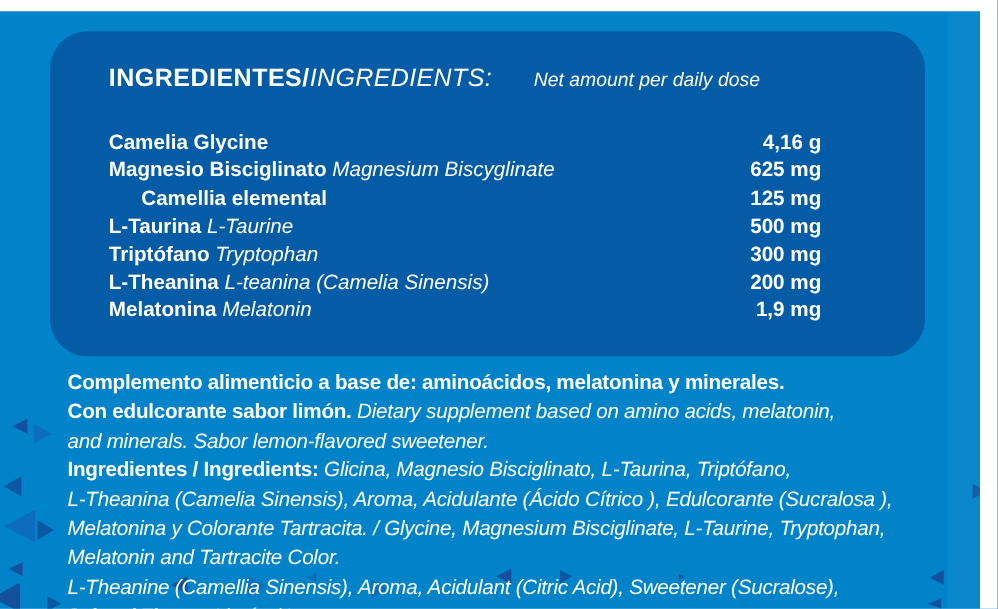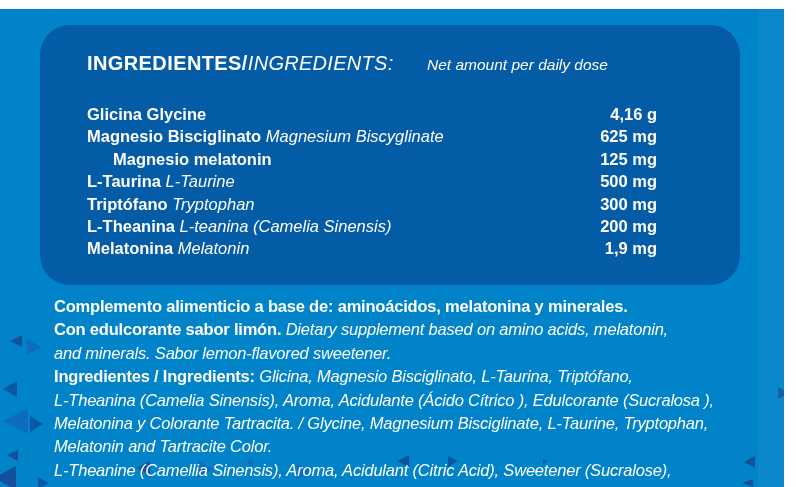--- a/index.html
+++ b/index.html
@@ -65,29 +65,29 @@
 
   <div class="panel">
     <div class="panel-title"><span class="t-bold">INGREDIENTES/</span><span class="t-italic">INGREDIENTS:</span></div>
 
     <div class="amount-header">
       <div class="ah-2">Net amount per daily dose</div>
     </div>
 
     <div class="rows">
       <div class="row">
-        <div class="row-name"><span class="nb">Glicina Glycine</span><span class="ni"></span></div>
+        <div class="row-name"><span class="nb">Camelia Glycine</span><span class="ni"></span></div>
         <div class="row-value">4,16 g</div>
       </div>
       <div class="row">
         <div class="row-name"><span class="nb">Magnesio Bisciglinato</span><span class="ni"> Magnesium Biscyglinate</span></div>
         <div class="row-value">625 mg</div>
       </div>
       <div class="row indent">
-        <div class="row-name"><span class="nb">Magnesio melatonin</span><span class="ni"></span></div>
+        <div class="row-name"><span class="nb">Camellia elemental</span><span class="ni"></span></div>
         <div class="row-value">125 mg</div>
       </div>
       <div class="row">
         <div class="row-name"><span class="nb">L-Taurina</span><span class="ni"> L-Taurine</span></div>
         <div class="row-value">500 mg</div>
       </div>
       <div class="row">
         <div class="row-name"><span class="nb">Triptófano</span><span class="ni"> Tryptophan</span></div>
         <div class="row-value">300 mg</div>
       </div>

